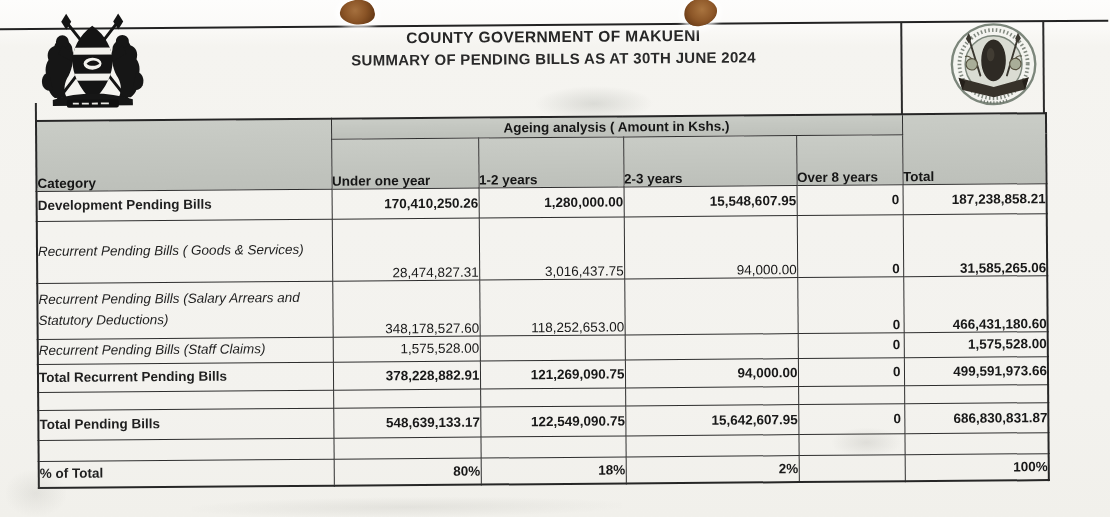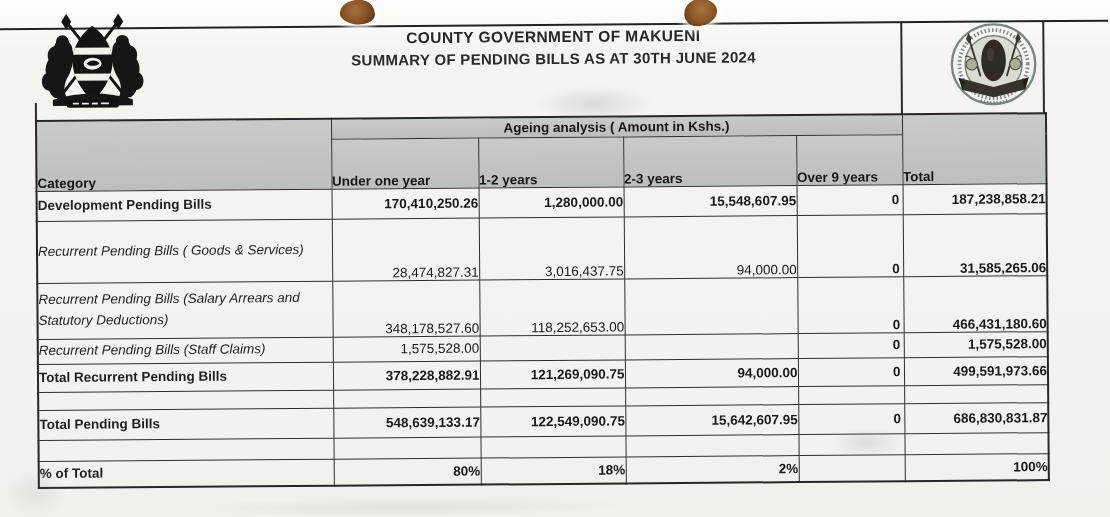--- a/index.html
+++ b/index.html
@@ -150,21 +150,21 @@
     <tbody>
       <tr style="height:20px">
         <td class="hd hcell" rowspan="2">Category</td>
         <td class="hd ageing hcell" colspan="4">Ageing analysis ( Amount in Kshs.)</td>
         <td class="hd hcell" rowspan="2">Total</td>
       </tr>
       <tr style="height:50px">
         <td class="hd hcell">Under one year</td>
         <td class="hd hcell">1-2 years</td>
         <td class="hd hcell">2-3 years</td>
-        <td class="hd hcell">Over 9 years</td>
+        <td class="hd hcell">Over 8 years</td>
       </tr>
 
       <tr style="height:30px">
         <td class="lbl boldlbl">Development Pending Bills</td>
         <td class="num numb">170,410,250.26</td>
         <td class="num numb">1,280,000.00</td>
         <td class="num numb">15,548,607.95</td>
         <td class="num o3">0</td>
         <td class="num numb">187,238,858.21</td>
       </tr>

